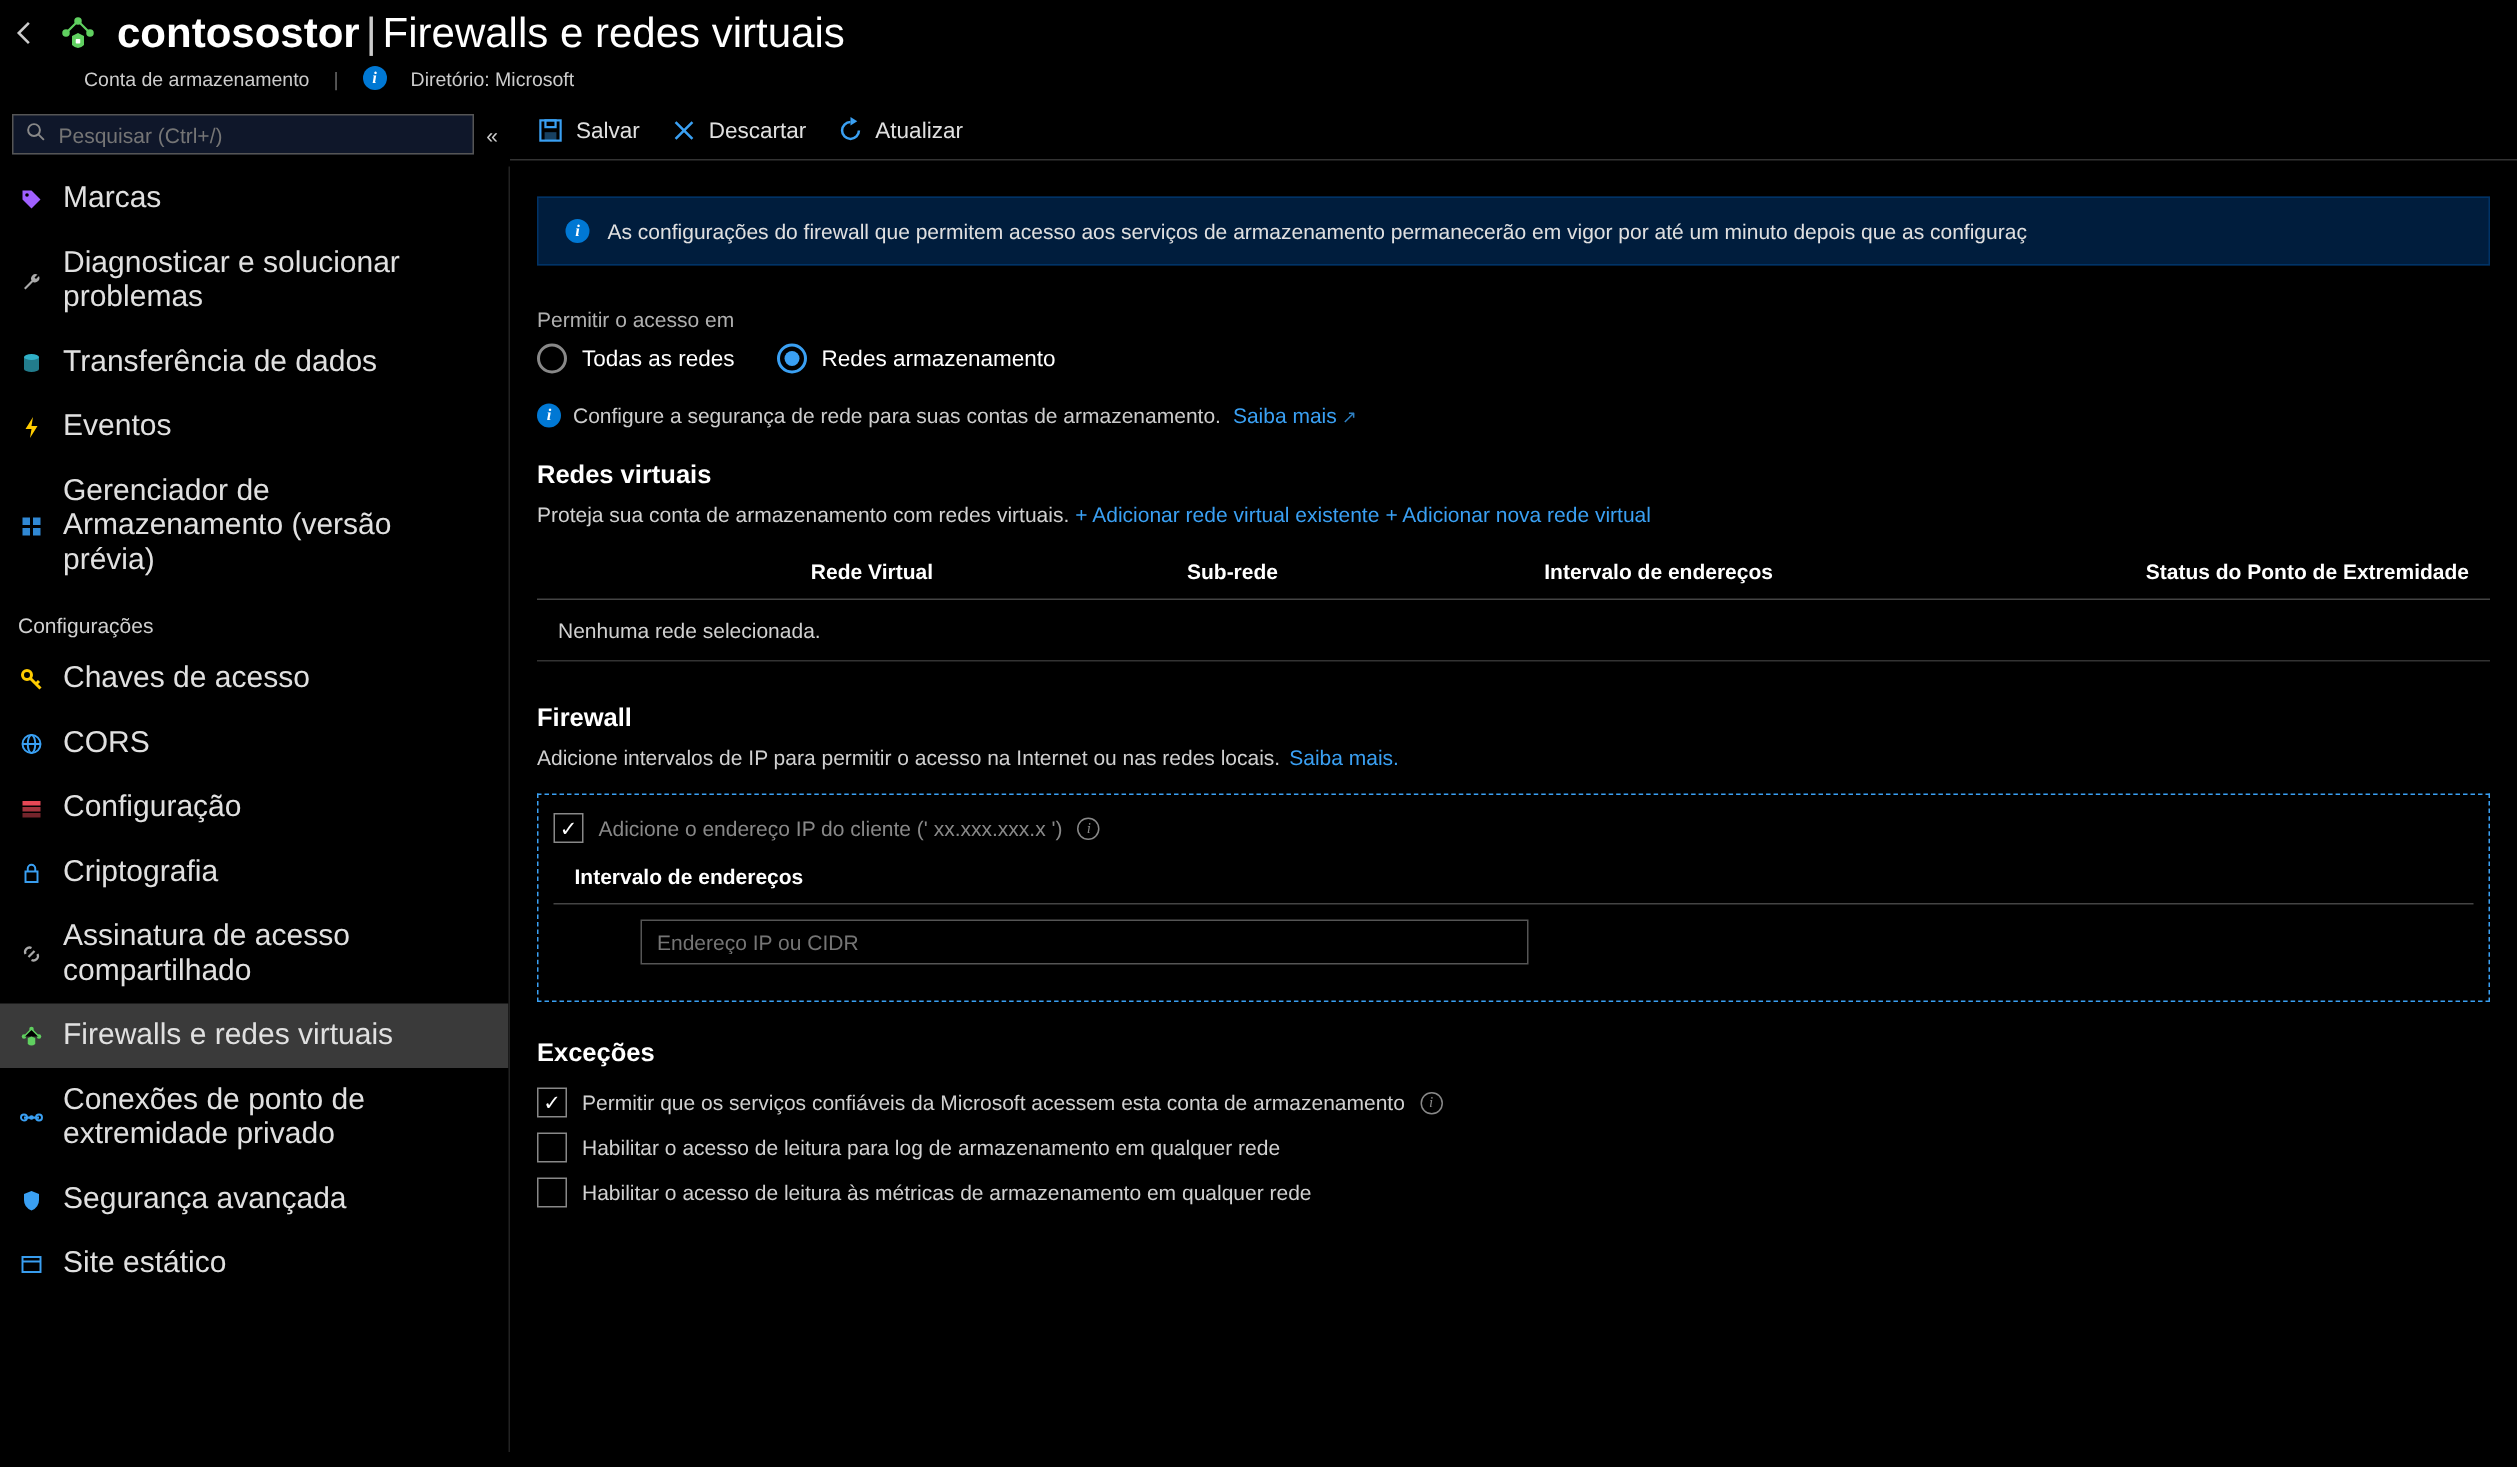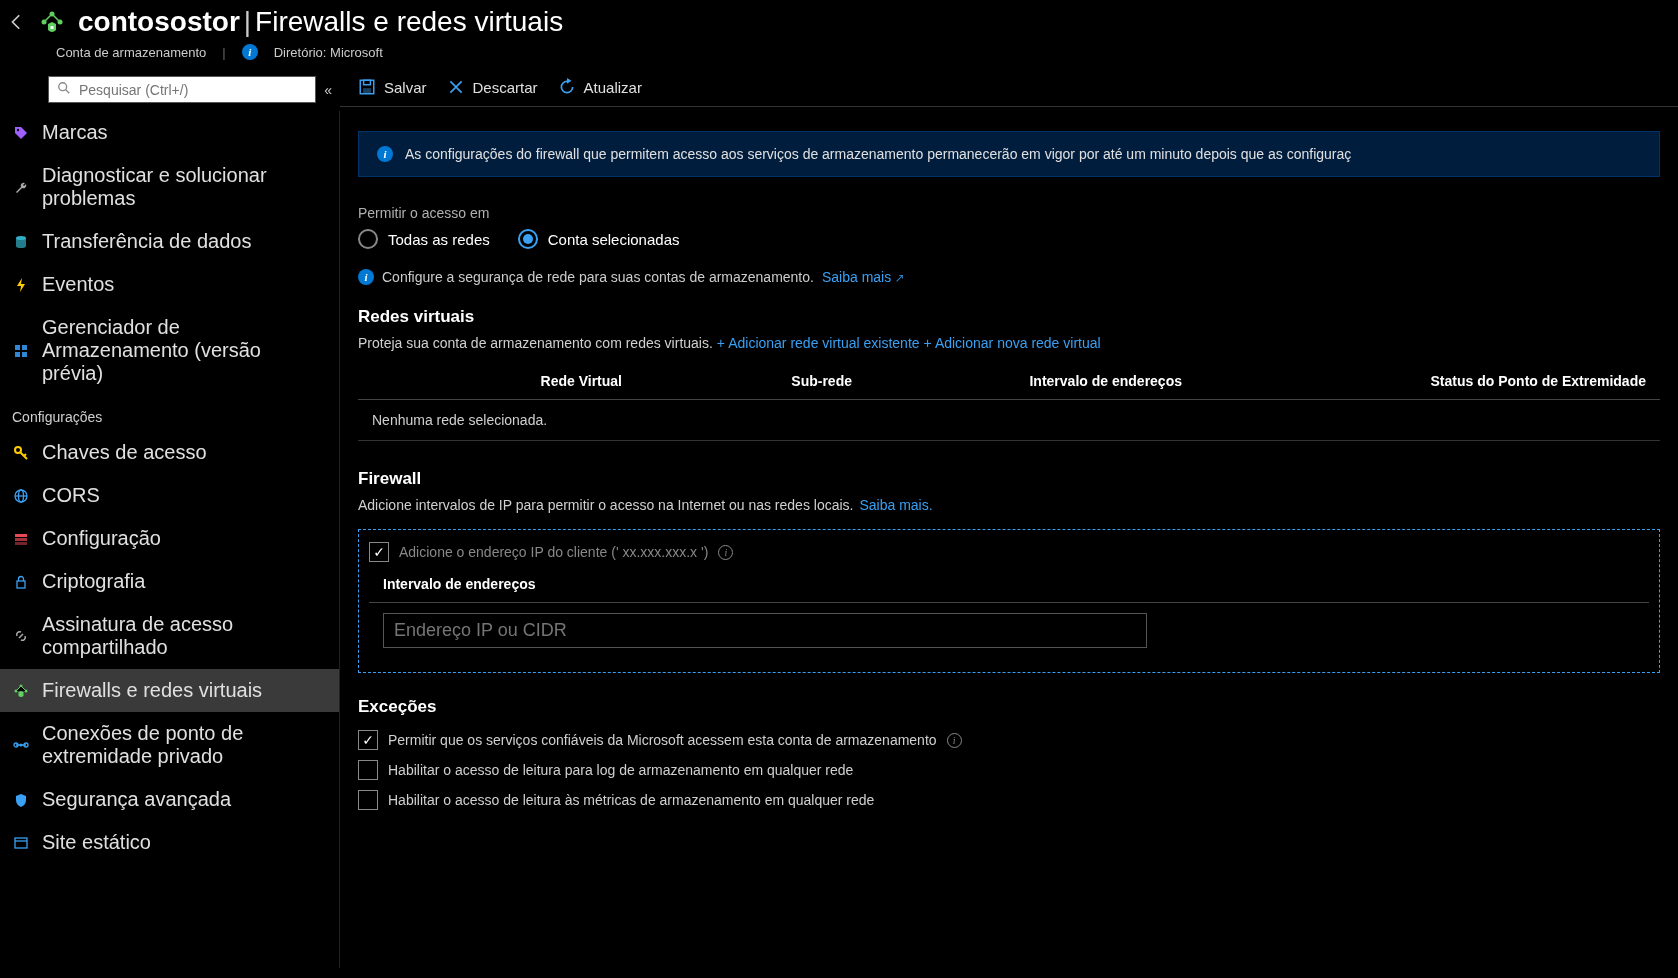--- a/index.html
+++ b/index.html
@@ -79,24 +79,23 @@
   display: flex;
   align-items: center;
   padding: 8px 8px 8px 8px;
   gap: 8px;
 }
 .search-box {
   flex: 1;
   display: flex;
   align-items: center;
   border: 1px solid #555;
-  background: #ffffff;
+  background: #0f172a;
   padding: 4px 8px;
   gap: 8px;
-  margin-left: 40px;
 }
 .search-box input {
   background: transparent;
   border: none;
   outline: none;
   color: #888;
   font-size: 14px;
   width: 100%;
 }
 .collapse-btn {
@@ -284,27 +283,28 @@
   border-bottom: 1px solid #444;
   padding: 10px 14px;
   font-weight: 600;
   display: flex;
 }
 .fw-header-row .col-ip { width: 720px; }
 .ip-input-row {
   padding: 10px 14px;
 }
 .ip-input-row input {
-  width: 764px;
+  width: 592px;
   background: transparent;
   border: 1px solid #555;
   padding: 6px 10px;
   color: #ccc;
-  font-size: 18px;
+  font-size: 14px;
   outline: none;
+  margin-left: 44px;
 }
 .exceptions {
   margin-top: 24px;
 }
 .exceptions .checkbox-row {
   padding: 5px 0;
   color: #d0d0d0;
 }
 .info-circle-outline {
   width: 15px;
@@ -539,21 +539,21 @@
       </div>
 
       <div class="section-label">Permitir o acesso em</div>
       <div class="radio-row">
         <div class="radio-opt">
           <span class="radio-circle"></span>
           <span>Todas as redes</span>
         </div>
         <div class="radio-opt">
           <span class="radio-circle selected"></span>
-          <span>Conta selecionadas</span>
+          <span>Redes armazenamento</span>
         </div>
       </div>
       <div class="inline-info">
         <span class="info-dot">i</span>
         <span>Configure a segurança de rede para suas contas de armazenamento.</span>
         <span class="link link-ext">Saiba mais</span>
       </div>
 
       <div class="h2">Redes virtuais</div>
       <div class="desc-row">

